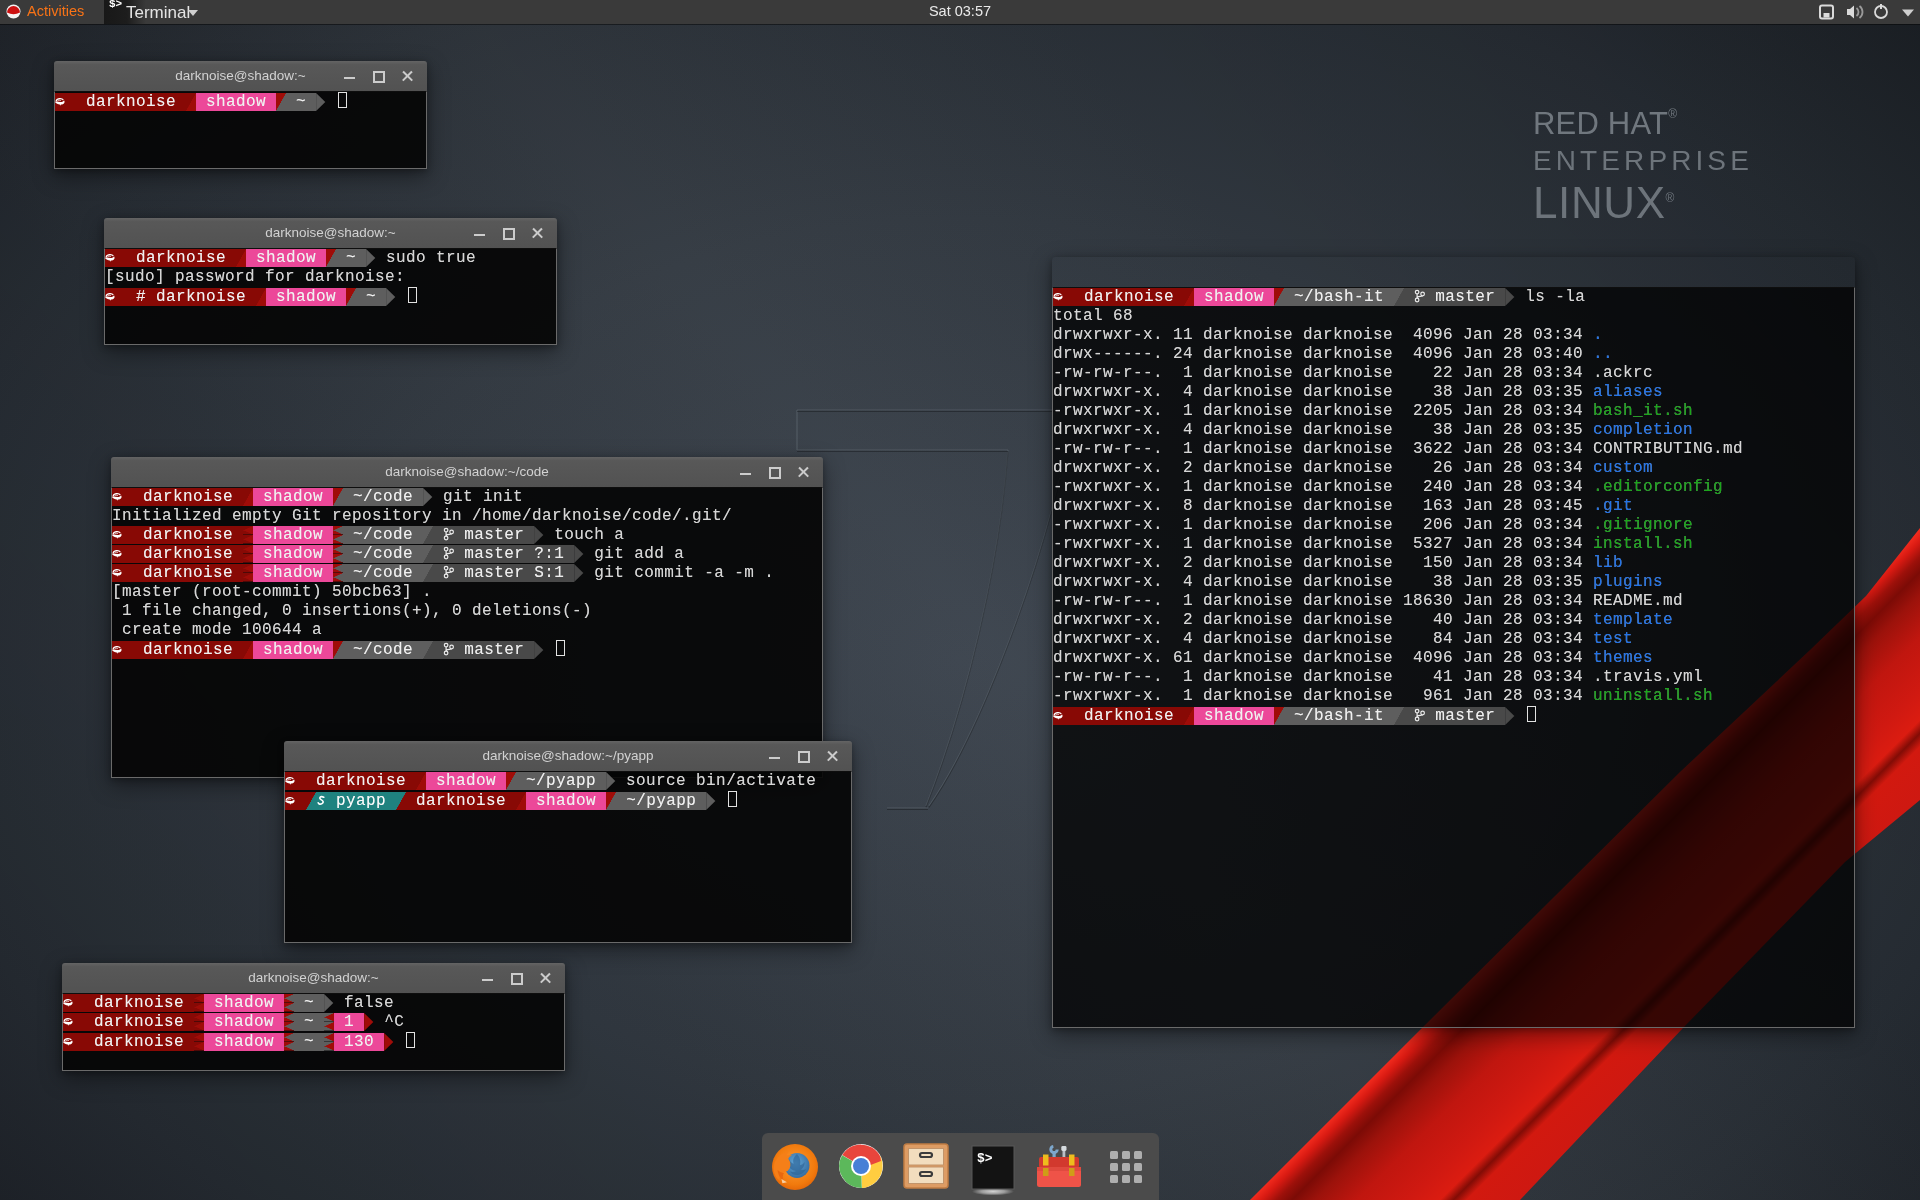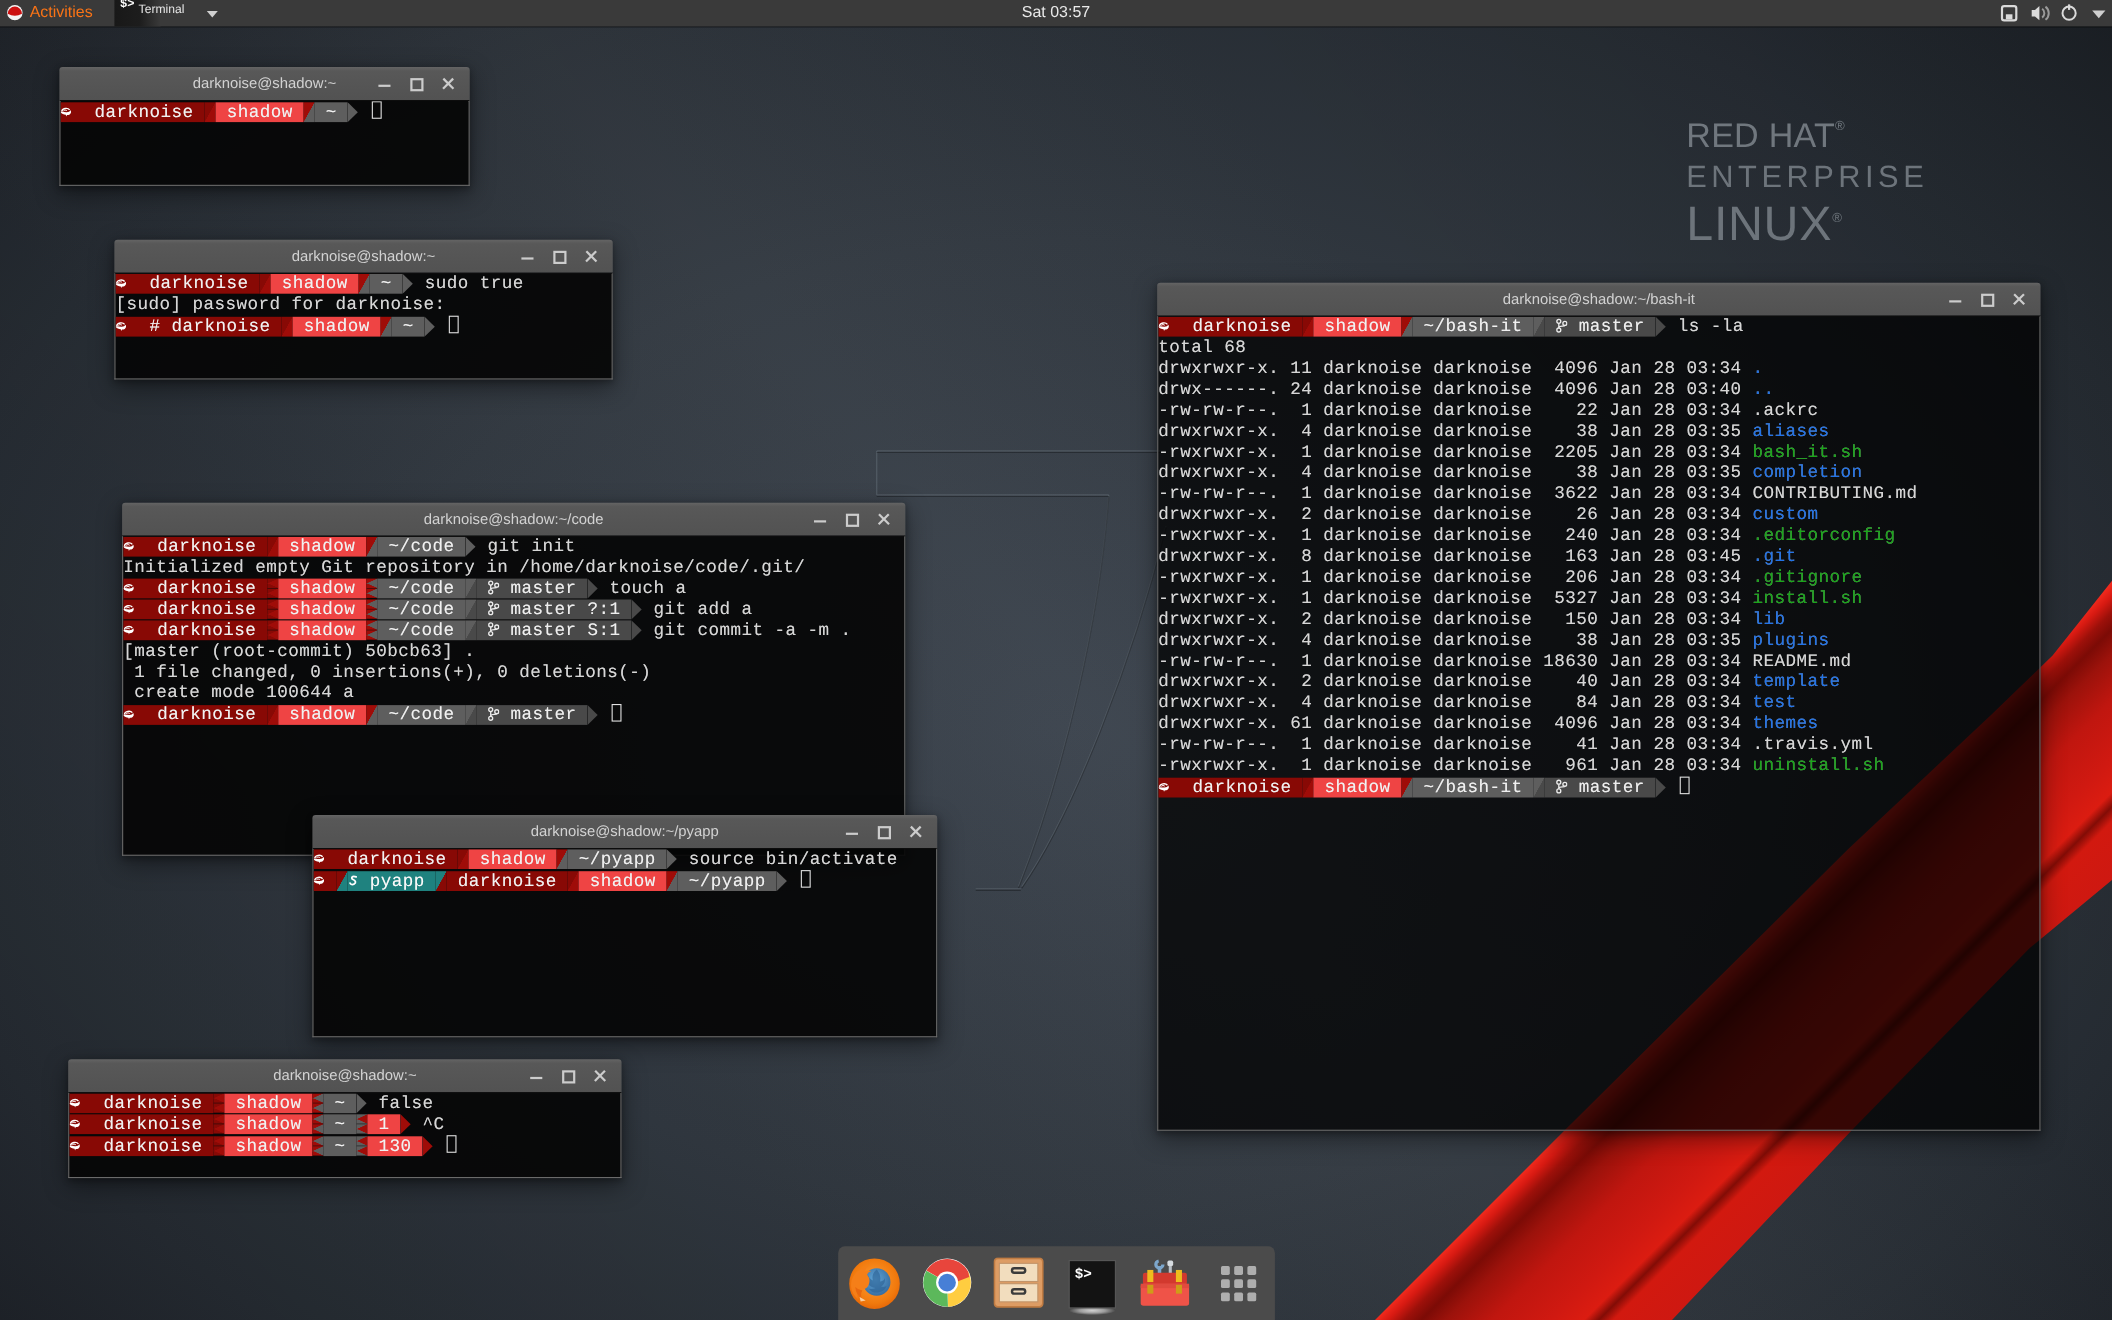--- a/index.html
+++ b/index.html
@@ -5,21 +5,21 @@
 body{position:relative;background:
  linear-gradient(50deg, rgba(0,0,0,0.10) 0%, rgba(0,0,0,0.03) 28%, rgba(255,255,255,0.030) 50%, rgba(0,0,0,0.02) 70%, rgba(0,0,0,0.10) 100%),
  radial-gradient(1500px 1050px at 50% 55%, #3a424c 0%, #313840 42%, #262c33 70%, #1c2026 90%, #15181d 100%);
  font-family:"Liberation Sans",sans-serif}
 #wall{position:absolute;left:0;top:0;z-index:0}
 
 #topbar{position:absolute;left:0;top:0;width:1920px;height:24px;background:#3a3a3a;z-index:40;box-shadow:0 1px 0 rgba(0,0,0,.45)}
 #topbar .act{position:absolute;left:27px;top:3px;font-size:14.5px;color:#f97316}
 #appmenu{position:absolute;left:104px;top:0;width:42px;height:24px;background:linear-gradient(to right,#181818 0%,#1d1d1d 55%,#3a3a3a 100%)}
 #appmenu .ticon{position:absolute;left:5px;top:-2px;color:#fff;font:bold 11px "Liberation Mono",monospace}
-#topbar .tname{position:absolute;left:126px;top:3px;font-size:11px;color:#e4e4e4}
+#topbar .tname{position:absolute;left:126px;top:3px;font-size:17px;color:#e4e4e4}
 #topbar .tarr{position:absolute;left:188px;top:10px;width:0;height:0;border-left:5.5px solid transparent;border-right:5.5px solid transparent;border-top:6px solid #d0d0d0}
 #topbar .clock{position:absolute;left:0;right:0;top:3px;text-align:center;font-size:14.5px;color:#eaeaea}
 
 #logo{position:absolute;left:1533px;top:0;z-index:1;color:#70777e}
 #logo div{position:absolute;left:0;white-space:nowrap}
 #logo .l1{top:99px;font-weight:normal;font-size:31px;letter-spacing:0.2px;line-height:31px}
 #logo .l2{top:139px;font-size:28px;letter-spacing:4.1px;line-height:44px;color:#6d747b}
 #logo .l3{top:176px;font-size:44px;letter-spacing:0.6px;line-height:44px;color:#6d747b}
 #logo sup{font-size:12px;vertical-align:16px;letter-spacing:0}
 
@@ -31,21 +31,21 @@
 .bmin i{position:absolute;left:5px;top:16px;width:11px;height:2px;background:#cccccc}
 .bmax i{position:absolute;left:5px;top:10px;width:8px;height:8px;border:2px solid #cccccc}
 .bcls i,.bcls b{position:absolute;left:4px;top:13.8px;width:13px;height:2.4px;background:#cccccc}
 .bcls i{transform:rotate(45deg)}
 .bcls b{transform:rotate(-45deg)}
 .term{position:absolute;left:0;right:0;top:30px;bottom:0;border:1px solid #6a6a6a;border-top-color:#0e0e0e;
  background:rgba(4,4,4,.90);font:16px "Liberation Mono",monospace;letter-spacing:.4px;line-height:19px;
  color:#d6d6d6;white-space:pre;overflow:hidden;text-shadow:0 0 0.6px rgba(230,230,230,0.55)}
 
 .s1{background:#880905;color:#f1f1f1}
-.s2{background:#ef4444;color:#f1f1f1}
+.s2{background:#ec4899;color:#f1f1f1}
 .sp{background:#5e5e5e;color:#f0f0f0}
 .sg{background:#494949;color:#eeeeee}
 .sv{background:#1f827f;color:#fafafa}
 .sl{background:linear-gradient(to bottom right,var(--a) 49.2%,var(--b) 50.8%)}
 .zz{background-image:
  linear-gradient(to bottom right,var(--a) 47%,var(--b) 53%),
  linear-gradient(to top right,var(--a) 47%,var(--b) 53%),
  linear-gradient(to bottom right,var(--a) 47%,var(--b) 53%),
  linear-gradient(to top right,var(--a) 47%,var(--b) 53%);
  background-size:100% 25.2%;background-repeat:no-repeat;
@@ -121,33 +121,20 @@
   <rect x="13.5" y="13" width="6" height="4.5" fill="#dadada"></rect>
   <path d="M37,9 h3 l4,-3.5 v13 l-4,-3.5 h-3 z" fill="#dadada"></path>
   <path d="M46.5,8 a5,5 0 0 1 0,8 M49.5,6 a7.5,7.5 0 0 1 0,12" stroke="#9a9a9a" stroke-width="1.8" fill="none"></path>
   <circle cx="71" cy="12" r="6" stroke="#dadada" stroke-width="1.8" fill="none"></circle>
   <rect x="70" y="4" width="2" height="5" fill="#dadada"></rect>
   <path d="M92,9.5 h12 l-6,7 z" fill="#cfcfcf"></path>
  </svg>
 </div>
 
 <div class="win" style="left:1052px;top:257px;width:803px;height:771px">
- <div class="tb">
-      <span class="ttl">darknoise@shadow:~/bash-it</span>
-  <span class="bt bmin" style="right:66px">
-        <i></i>
-      </span>
-  <span class="bt bmax" style="right:37px">
-        <i></i>
-      </span>
-  <span class="bt bcls" style="right:8px">
-        <i></i>
-        <b></b>
-      </span>
-    </div>
  <div class="term" style="background:rgba(0,0,0,.74)" id="t6"><span class="s1"><svg class="hat" width="11" height="13" viewBox="0 0 11 13">
           <path d="M1.1,6.4 C1.5,3.4 6.5,2.6 8.3,4.9" fill="none" stroke="#fff" stroke-width="1.25"></path>
           <path d="M2.6,5.9 C3.3,4.9 5.2,4.9 5.9,5.7" fill="none" stroke="#fff" stroke-width="0.9"></path>
           <path d="M0,6.9 C1.8,6.1 3.6,7.1 5.6,7.0 C7.4,6.9 8.5,6.3 9.0,5.2 C10.2,6.6 9.5,8.9 7.2,9.5 C6.6,9.65 6.2,9.6 5.9,9.5 L5.2,10.8 L4.8,9.4 C3,9.3 1,8.6 0,6.9 Z" fill="#fff"></path>
         </svg>  darknoise </span><span class="sl" style="--a:#880905;--b:#9f0c08"> </span><span class="s2"> shadow </span><span class="sl" style="--a:#9f0c08;--b:#5e5e5e"> </span><span class="sp"> ~/bash-it </span><span class="sl" style="--a:#5e5e5e;--b:#494949"> </span><span class="sg"> <svg class="gb" width="11" height="14" viewBox="0 0 11 14">
           <g stroke="#ececec" stroke-width="1.2" fill="none">
             <circle cx="3.1" cy="3.1" r="1.8"></circle>
             <circle cx="3.1" cy="11" r="1.8"></circle>
             <circle cx="8.6" cy="5" r="1.8"></circle>
             <path d="M3.1,4.9 L3.1,9.2 M3.1,8.9 C3.1,6.5 8.6,8.1 8.6,6.8"></path>

